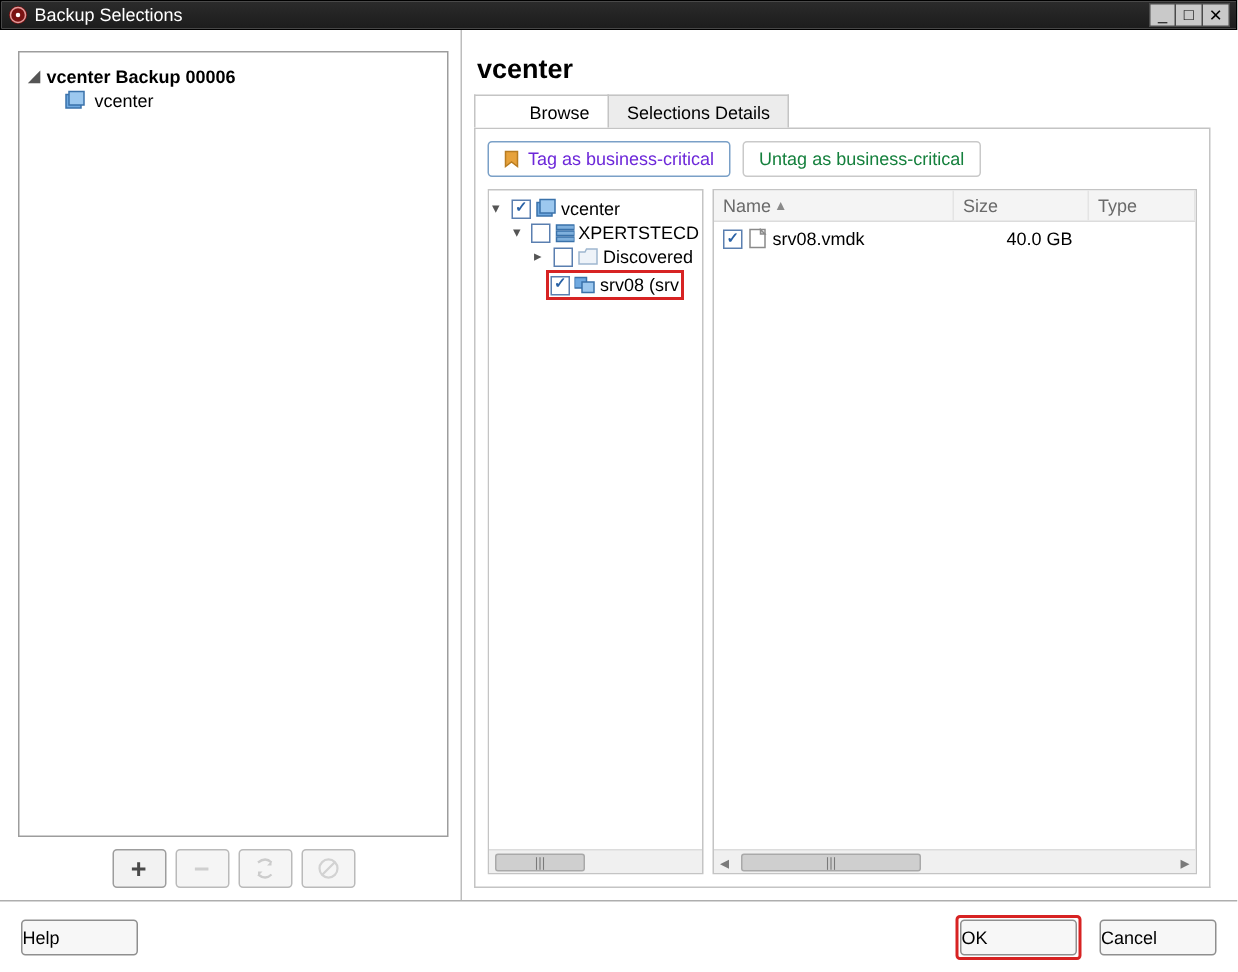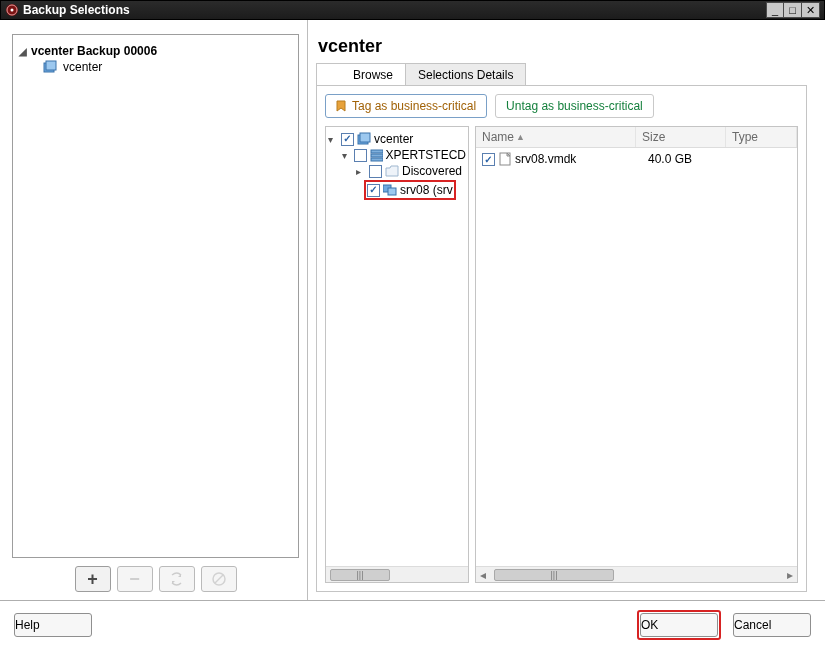--- a/index.html
+++ b/index.html
@@ -1,18 +1,18 @@
 <!DOCTYPE html>
 <html><head>
 <meta charset="utf-8">
 <style>
   * { box-sizing: border-box; font-family: Arial, sans-serif; font-size: 12px; }
   body { margin: 0; background: #fff; width:825px; height:648px; position:relative; }
   .titlebar { height:20px; background: linear-gradient(to bottom,#2b2b2b,#1c1c1c); color:#fff; display:flex; align-items:center; padding:0 4px; border:1px solid #000; }
-  .titlebar .title { flex:1 1 auto; font-weight:bold; font-size:12px; display:flex; align-items:center; gap:4px;}
+  .titlebar .title { flex:1 1 auto; font-weight:normal; font-size:12px; display:flex; align-items:center; gap:4px;}
   .titlebar .winbtns { display:flex; gap:0; }
   .winbtn { width:18px; height:16px; background:#c9c9c9; border:1px solid #4a4a4a; display:flex; align-items:center; justify-content:center; color:#000; font-size:11px; cursor:pointer; }
   .winbtn + .winbtn { border-left:none; }
   .content { display:flex; position:absolute; top:20px; left:0; right:0; bottom:48px; }
   
   .left { width:308px; border-right:1px solid #bdbdbd; padding:14px 8px 8px 12px; display:flex; flex-direction:column; }
   .treebox { flex:1 1 auto; border:1px solid #9d9d9d; background:#fff; padding:8px 6px; position:relative; }
   .treebox .row { display:flex; align-items:center; gap:2px; padding:1px 0; white-space:nowrap; }
   .treebox .row.root { font-weight:bold; }
   .arrow { width:10px; display:inline-block; color:#555; font-size:10px; cursor:pointer; }
@@ -21,35 +21,35 @@
   .toolbtn { width:36px; height:26px; border:1px solid #9d9d9d; border-radius:3px; background:#f2f2f2; display:flex; align-items:center; justify-content:center; cursor:pointer; }
   .toolbtn.disabled { color:#bbb; filter:grayscale(0.4); opacity:.7; cursor:default;}
   
   .right { flex:1 1 auto; padding:14px 18px 8px 8px; display:flex; flex-direction:column; position:relative; }
   .panelHeader { font-size:18px; font-weight:bold; padding:2px 0 6px 2px; }
   .tabs { display:flex; border-bottom:1px solid #c4c4c4; }
   .tab { padding:4px 12px 3px 12px; border:1px solid #c4c4c4; border-bottom:none; background:#ececec; margin-right:-1px; cursor:pointer; }
   .tab.active { background:#fff; position:relative; z-index:2;padding-left:36px; }
   .tabBody { border:1px solid #c4c4c4; border-top:none; padding:8px; flex:1 1 auto; display:flex; flex-direction:column; }
   .actions { display:flex; gap:8px; margin-bottom:8px; }
-  .actbtn { border:1px solid #7aa0c7; color:#a16207; background:#fff; border-radius:3px; padding:4px 10px; display:inline-flex; align-items:center; gap:6px; cursor:pointer; }
+  .actbtn { border:1px solid #7aa0c7; color:#6d28d9; background:#fff; border-radius:3px; padding:4px 10px; display:inline-flex; align-items:center; gap:6px; cursor:pointer; }
   .actbtn.disabled { color:#15803d; border-color:#c9c9c9; cursor:default; }
   .splitArea { flex:1 1 auto; display:flex; gap:6px; overflow:hidden; }
   .splitLeft { width:144px; border:1px solid #c4c4c4; padding:4px 2px 2px 2px; position:relative; }
   .splitRight { flex:1 1 auto; border:1px solid #c4c4c4; display:flex; flex-direction:column; position:relative; }
   
   .thead { display:flex; background:#f4f4f4; border-bottom:1px solid #dcdcdc; }
   .th { padding:3px 6px; color:#6a6a6a; border-right:1px solid #e4e4e4; }
   .th.name { width:160px; display:flex; align-items:center; gap:2px; }
   .th.size { width:90px; }
   .th.type { flex:1 1 auto; }
   .tbody { flex:1 1 auto; }
   .trow { display:flex; padding:4px 6px; align-items:center; gap:6px; }
   .trow .cell.name { width:160px; display:flex; align-items:flex-end; gap:4px; }
-  .trow .cell.size { width:90px; }
+  .trow .cell.size { width:90px;text-align:center; }
   .trow .cell.type { flex:1 1 auto; }
   
   .chk { width:13px; height:13px; border:1px solid #5a7fb0; background:#fff; display:inline-flex; align-items:center; justify-content:center; font-size:10px; cursor:pointer; }
   .chk.checked::after { content:"✓"; color:#2a62a6; font-weight:bold; line-height:1; }
   
   .rtree .row { display:flex; align-items:center; gap:3px; padding:1px 0; white-space:nowrap; }
   .highlightBox { border:2px solid #d72323; padding:1px 1px; display:inline-flex; align-items:center; gap:3px;}
   
   .hscroll { height:16px; background:#f0f0f0; border-top:1px solid #dcdcdc; display:flex; align-items:center; position:relative;}
   .hscroll .track { flex:1 1 auto; height:12px; margin:2px; }

